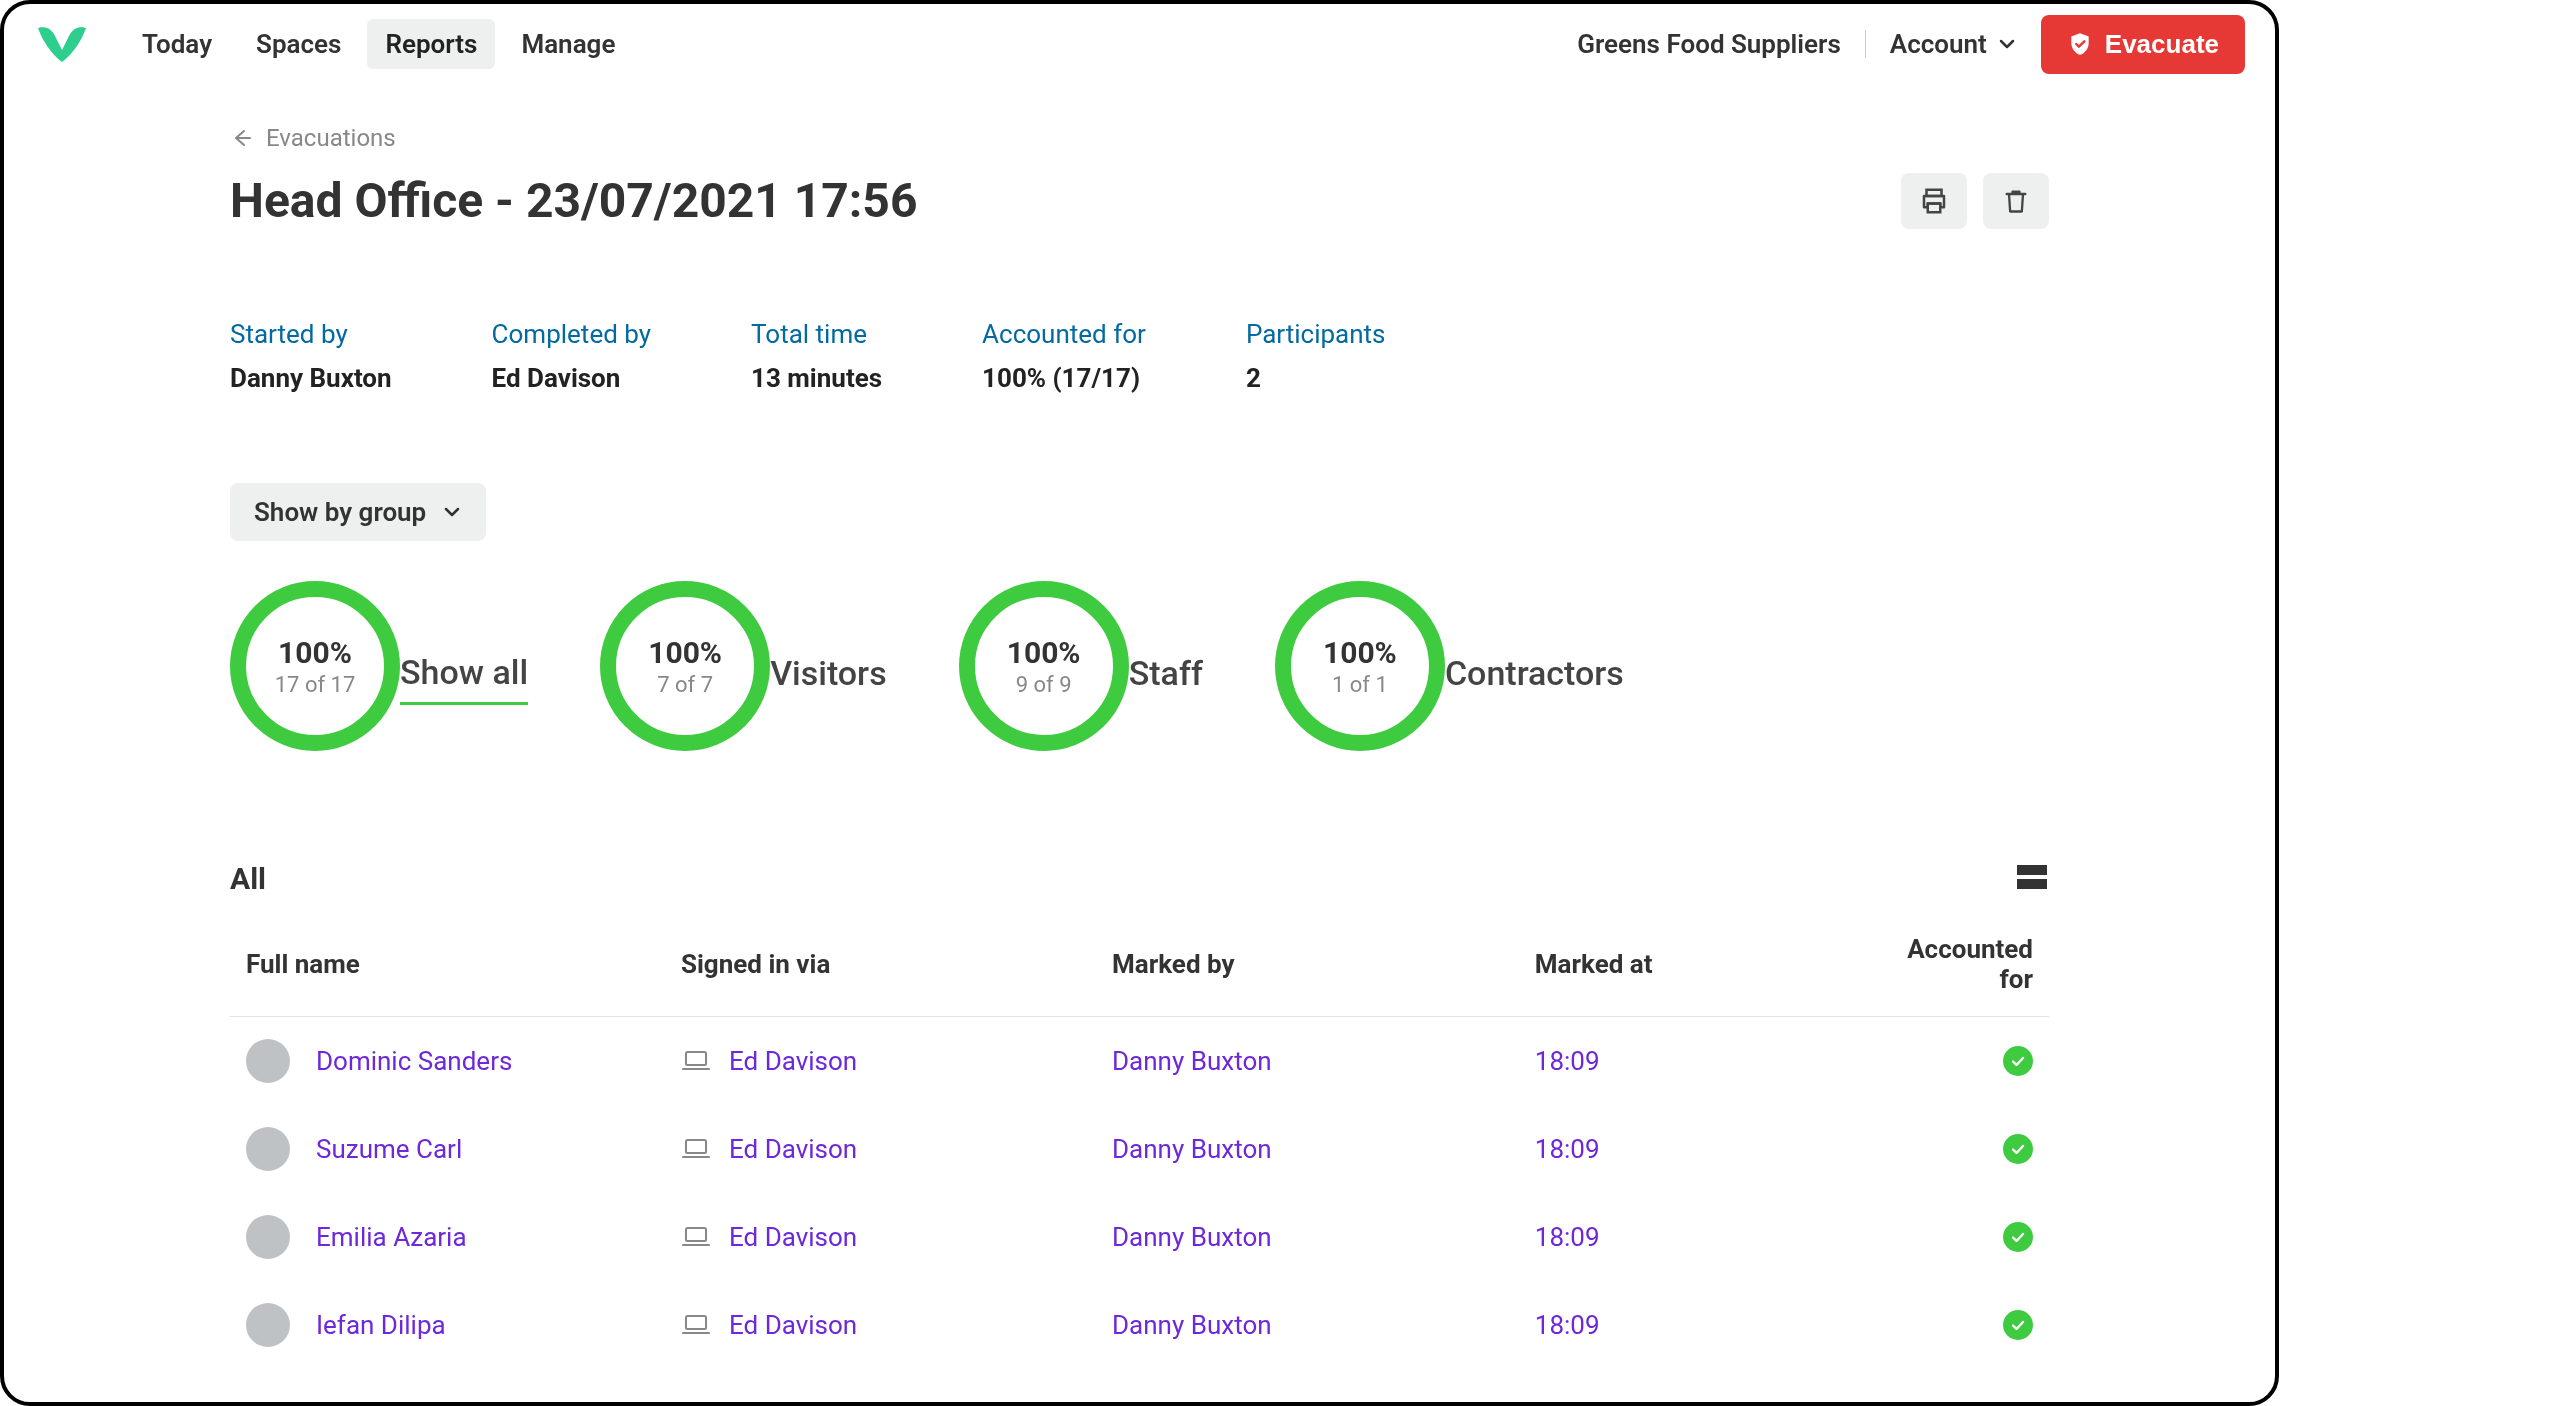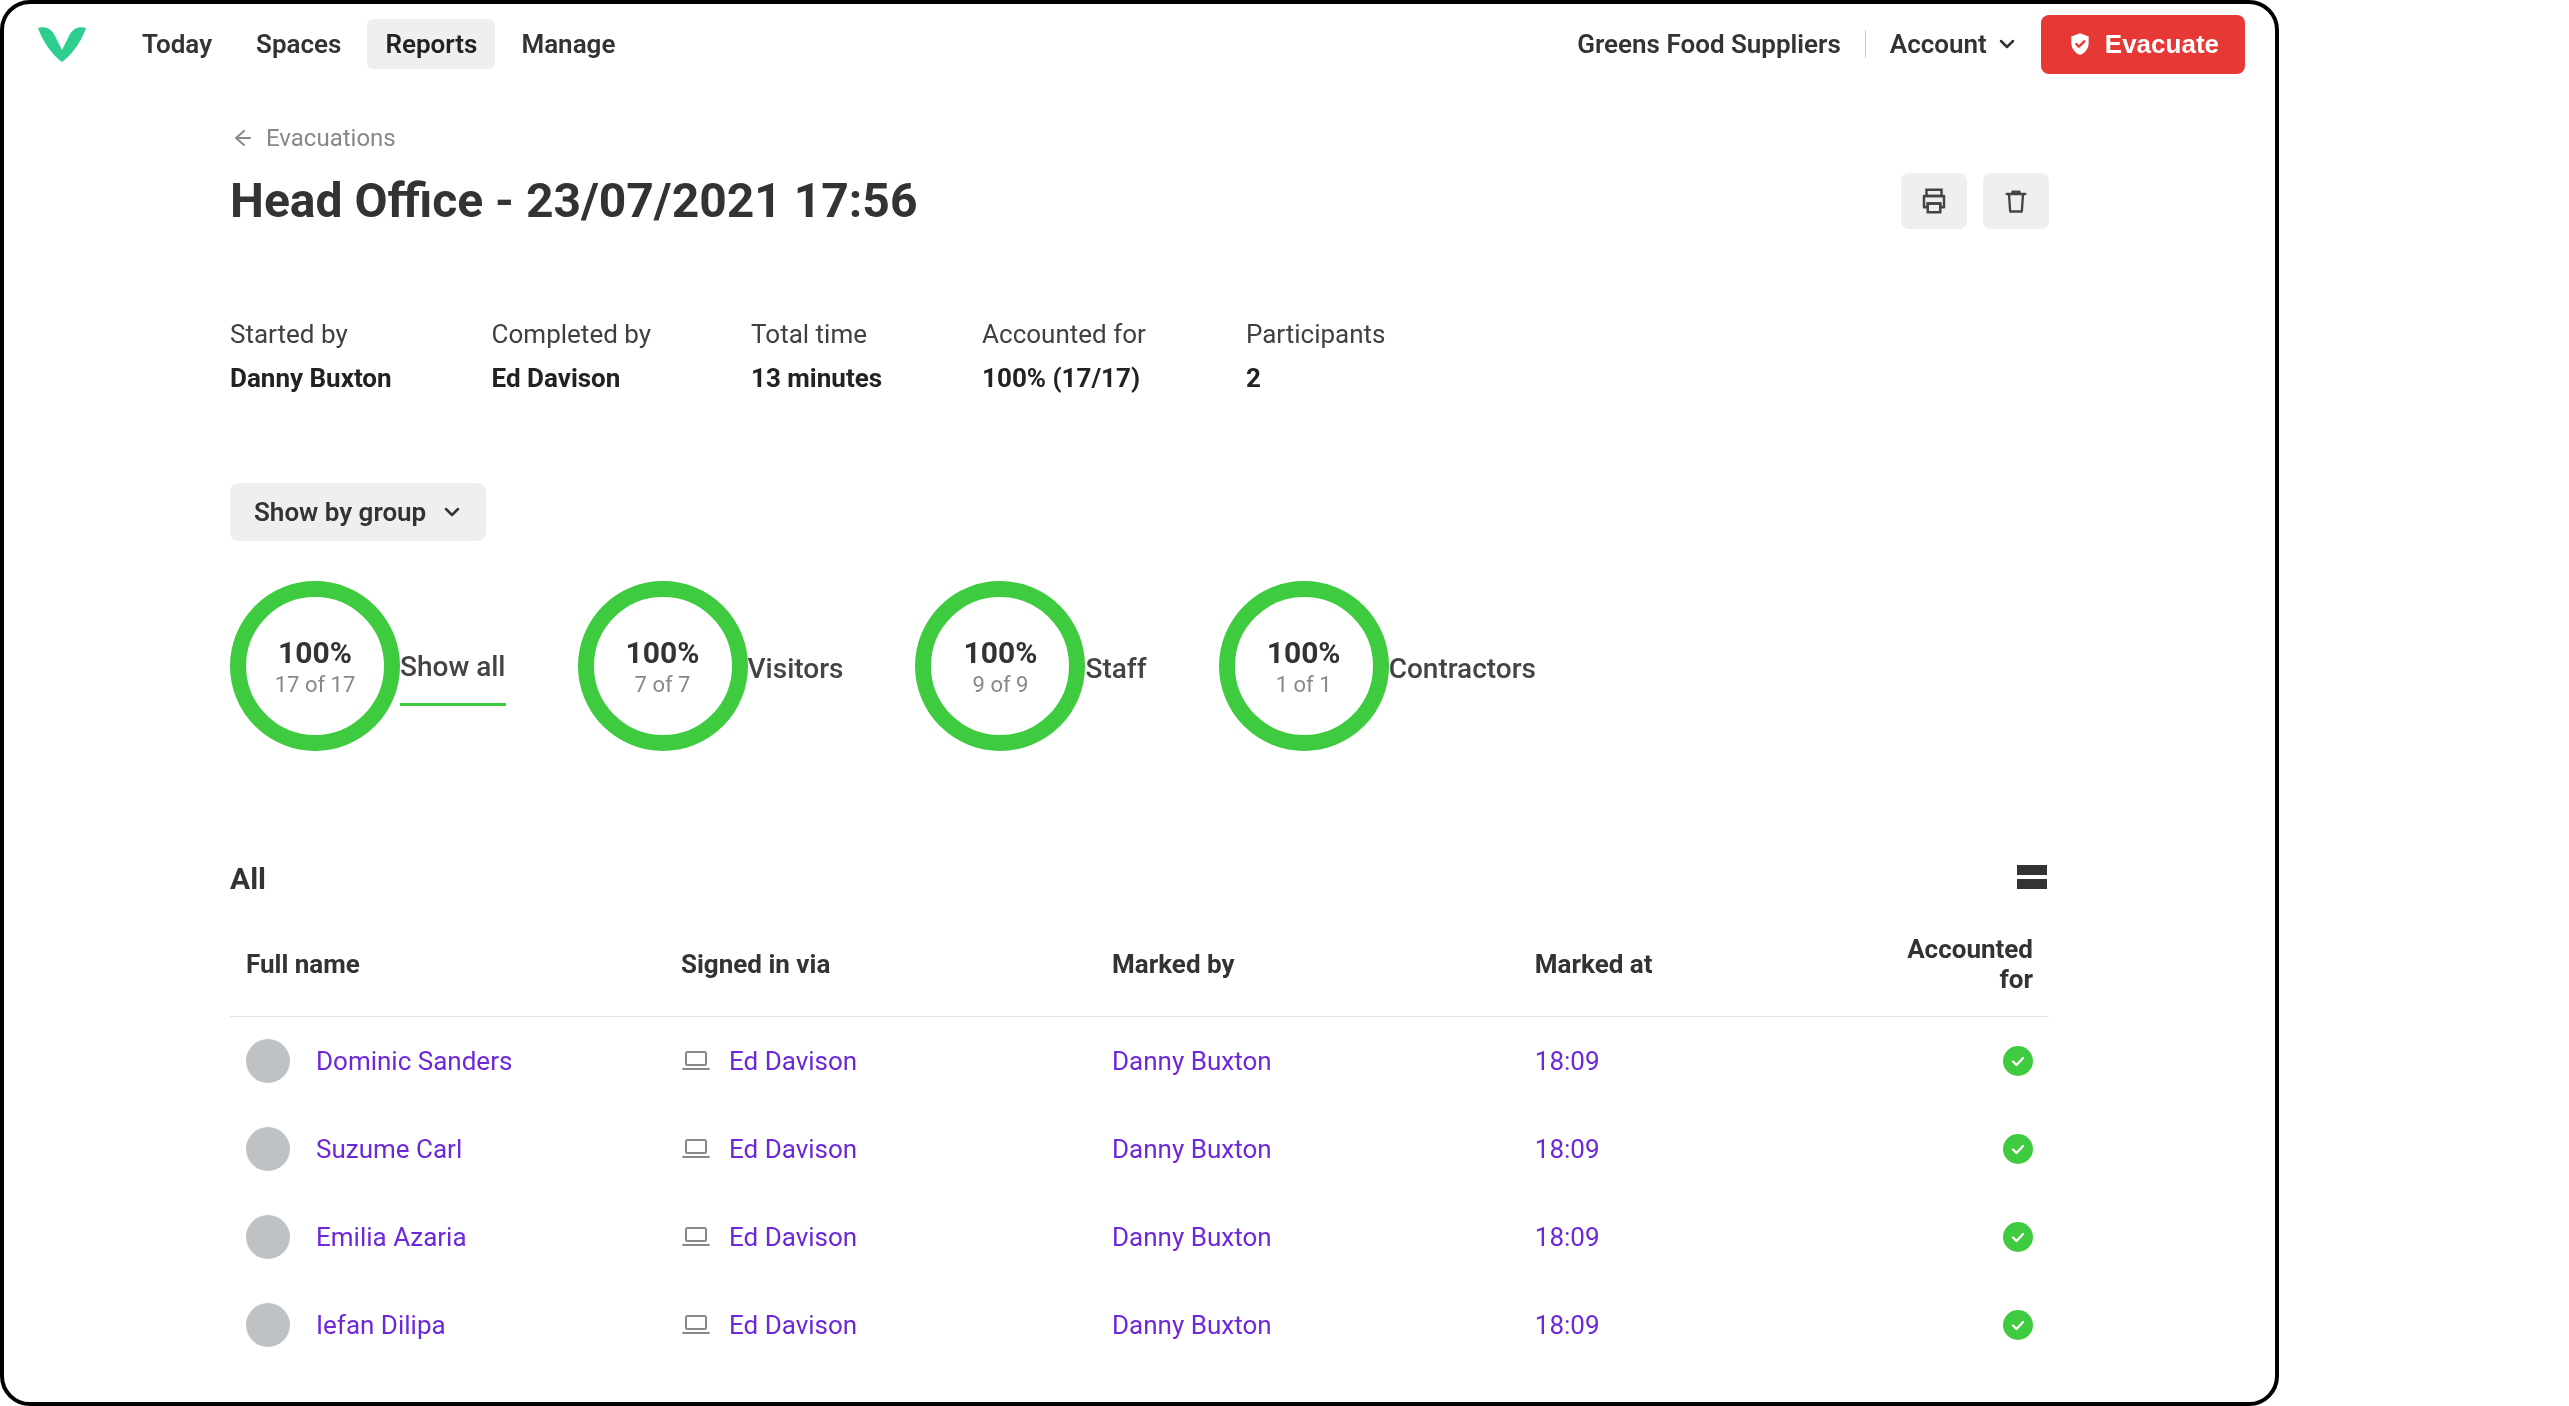--- a/index.html
+++ b/index.html
@@ -120,21 +120,21 @@
     justify-content: center;
     cursor: pointer;
   }
   
   .summary-row {
     display: flex;
     gap: 100px;
     margin-top: 90px;
   }
   .summary-item .label {
-    color: #404040;
+    color: #0369a1;
     font-size: 26px;
     margin-bottom: 14px;
   }
   .summary-item .value {
     color: #222;
     font-size: 26px;
     font-weight: 700;
   }
   
   .show-by-group {
@@ -177,24 +177,24 @@
     font-weight: 700;
     color: #333;
   }
   .ring .sub {
     font-size: 22px;
     color: #888;
     margin-top: 2px;
   }
   .ring-label {
     margin-top: 24px;
-    font-size: 28px;
+    font-size: 34px;
     font-weight: 500;
     color: #444;
-    padding-bottom: 20px;
+    padding-bottom: 10px;
   }
   .ring-card.active .ring-label {
     border-bottom: 3px solid #3fcb3f;
   }
   
   .table-area {
     margin-top: 110px;
   }
   .table-title-row {
     display: flex;

